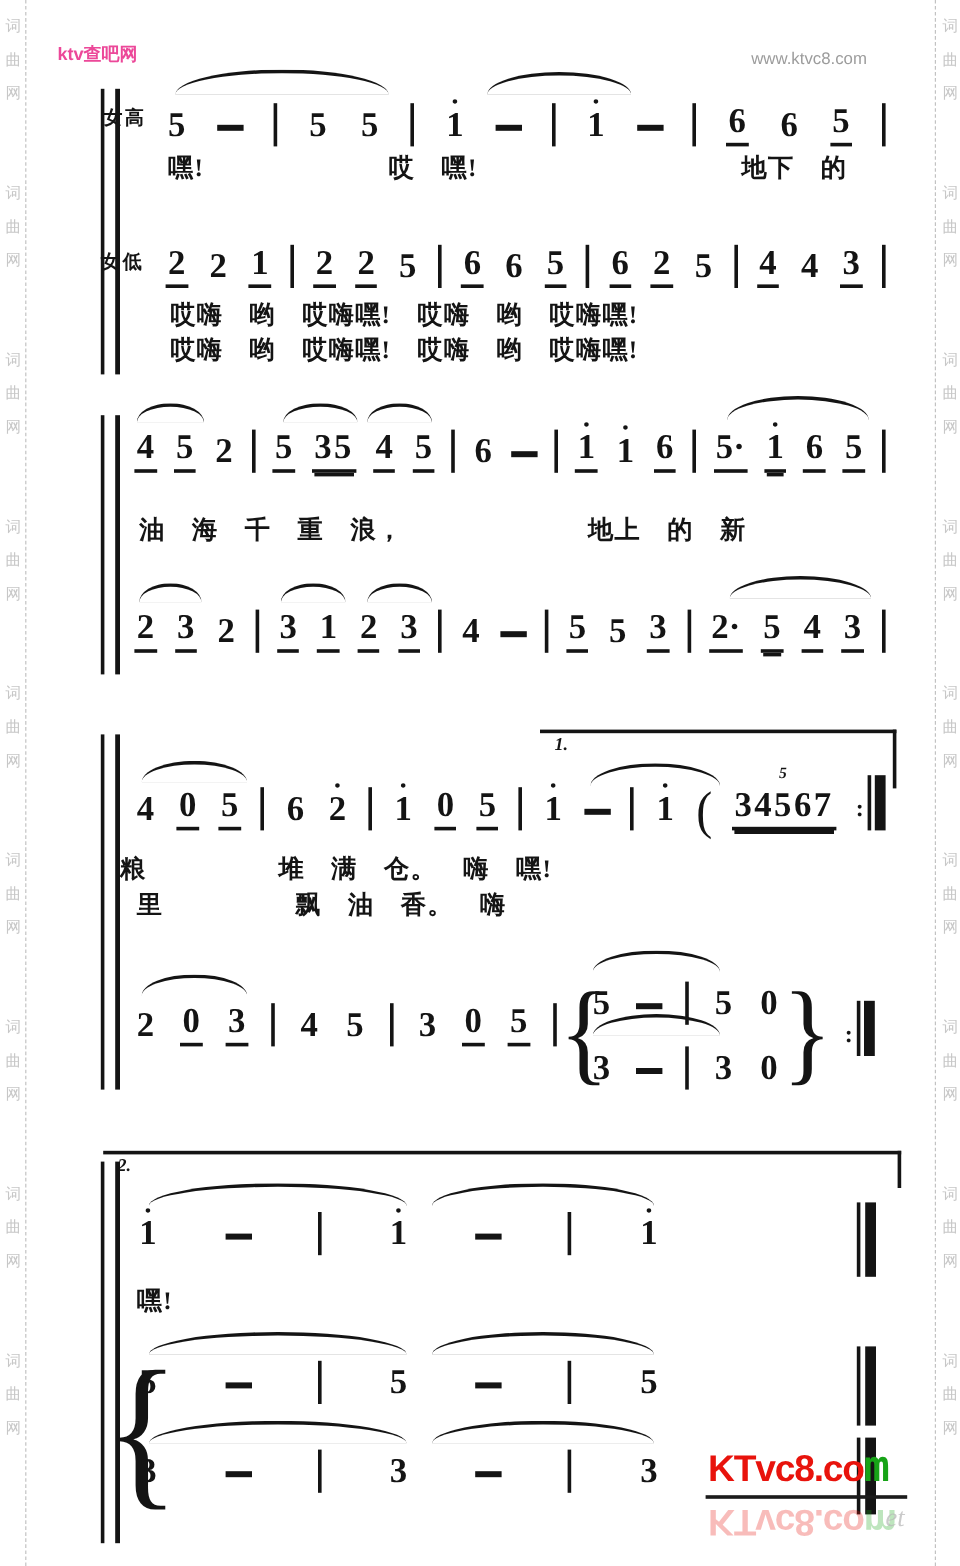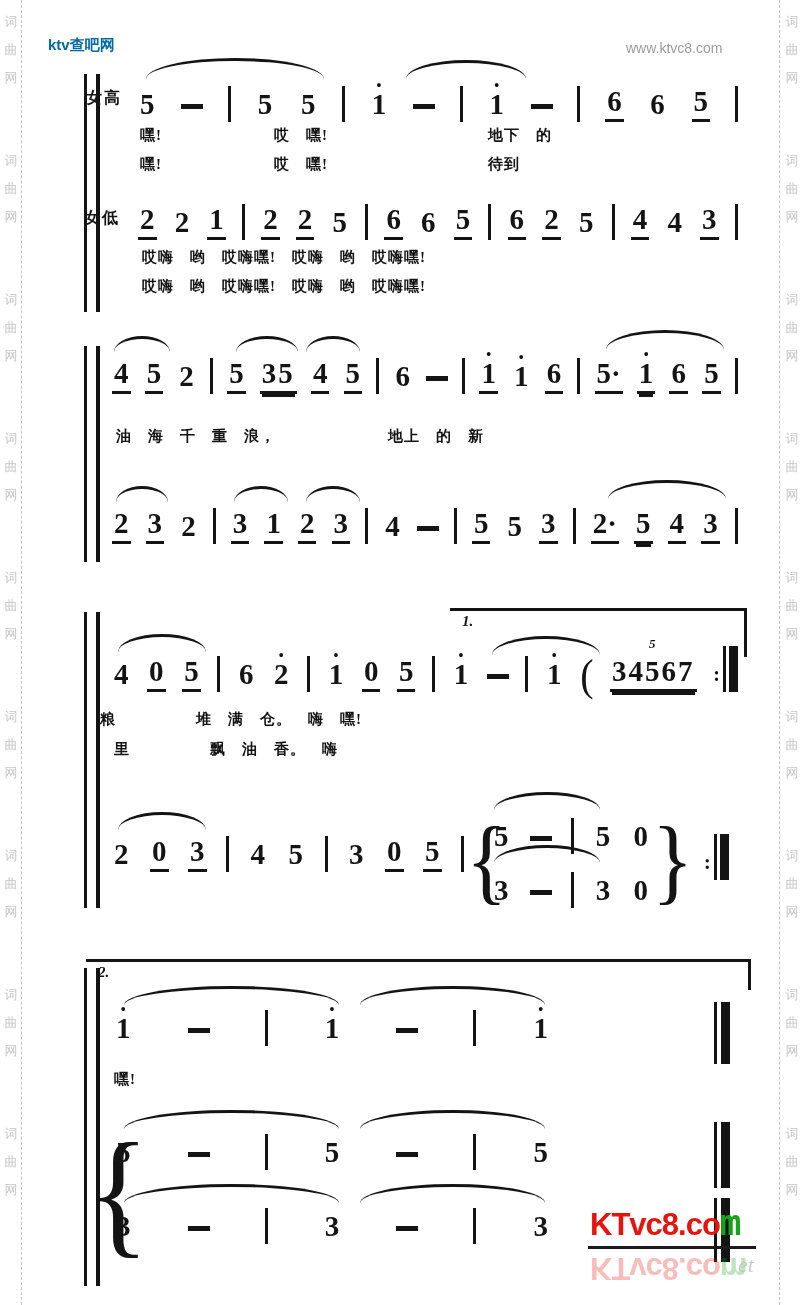--- a/index.html
+++ b/index.html
@@ -47,21 +47,21 @@
   .slur{position:absolute;border-top:3px solid #141414;
         border-radius:50% 50% 0 0 / 100% 100% 0 0;}
 
   
   .volta{position:absolute;border-top:3px solid #141414;border-right:3px solid #141414;
          font-size:15px;font-style:italic;font-weight:bold;padding:2px 0 0 12px;}
 
   .brace{position:absolute;font-weight:400;color:#141414;transform:scaleY(1.1);}
 
   
-  .lyr{position:absolute;font-size:15px;font-weight:bold;white-space:pre;letter-spacing:1px;}
+  .lyr{position:absolute;font-size:21px;font-weight:bold;white-space:pre;letter-spacing:1px;}
 
   
   .wm{position:absolute;left:590px;top:1202px;font-family:"Liberation Sans",sans-serif;
       font-weight:bold;font-size:31px;letter-spacing:-1px;white-space:nowrap;}
   .wm .m{font-family:"DejaVu Sans Mono",monospace;font-size:36px;font-weight:900;}
   .wm-line{position:absolute;left:588px;top:1246px;width:168px;height:3px;background:#1b1b1b;}
   .wm-ref{position:absolute;left:590px;top:1250px;font-family:"Liberation Sans",sans-serif;
           font-weight:bold;font-size:31px;letter-spacing:-1px;white-space:nowrap;
           transform:scaleY(-1);opacity:.28;}
   .wm-extra{position:absolute;left:738px;top:1252px;font-size:22px;font-style:italic;
@@ -162,21 +162,21 @@
         <div class="bchar">曲</div>
         <div class="bchar">网</div>
       </div>
       <div class="bgrp">
         <div class="bchar">词</div>
         <div class="bchar">曲</div>
         <div class="bchar">网</div>
       </div>
     </div>
 
-  <div class="hdr-left" style="color:#0369a1">ktv查吧网</div>
+  <div class="hdr-left" style="color:#ec4899">ktv查吧网</div>
   <div class="hdr-right" style="color:#9c9c9c">www.ktvc8.com</div>
 
   <div class="vlabel" style="left:86px;top:88px">女高</div>
   <div class="vlabel" style="left:84px;top:208px">女低</div>
 
   <div class="drule" style="left:84px;top:74px;height:238px"></div>
   <div class="drule" style="left:84px;top:346px;height:216px"></div>
   <div class="drule" style="left:84px;top:612px;height:296px"></div>
   <div class="drule" style="left:84px;top:968px;height:318px"></div>
 
@@ -192,21 +192,20 @@
       <span class="bar"></span>
       <span class="note">1<i class="od">•</i></span>
       <span class="dash"></span>
       <span class="bar"></span>
       <span class="note u1">6</span>
       <span class="note">6</span>
       <span class="note u1">5</span>
       <span class="bar"></span>
     </div>
   <div class="lyr" style="left:140px;top:126px">嘿!　　　　　　　哎　嘿!　　　　　　　　　　地下　的</div>
-  <div class="lyr" style="left:140px;top:155px">嘿!　　　　　　　哎　嘿!　　　　　　　　　　待到</div>
   <div class="mrow" style="left:138px;top:198px;width:600px">
       <span class="note u1">2</span>
       <span class="note">2</span>
       <span class="note u1">1</span>
       <span class="bar"></span>
       <span class="note u1">2</span>
       <span class="note u1">2</span>
       <span class="note">5</span>
       <span class="bar"></span>
       <span class="note u1">6</span>

